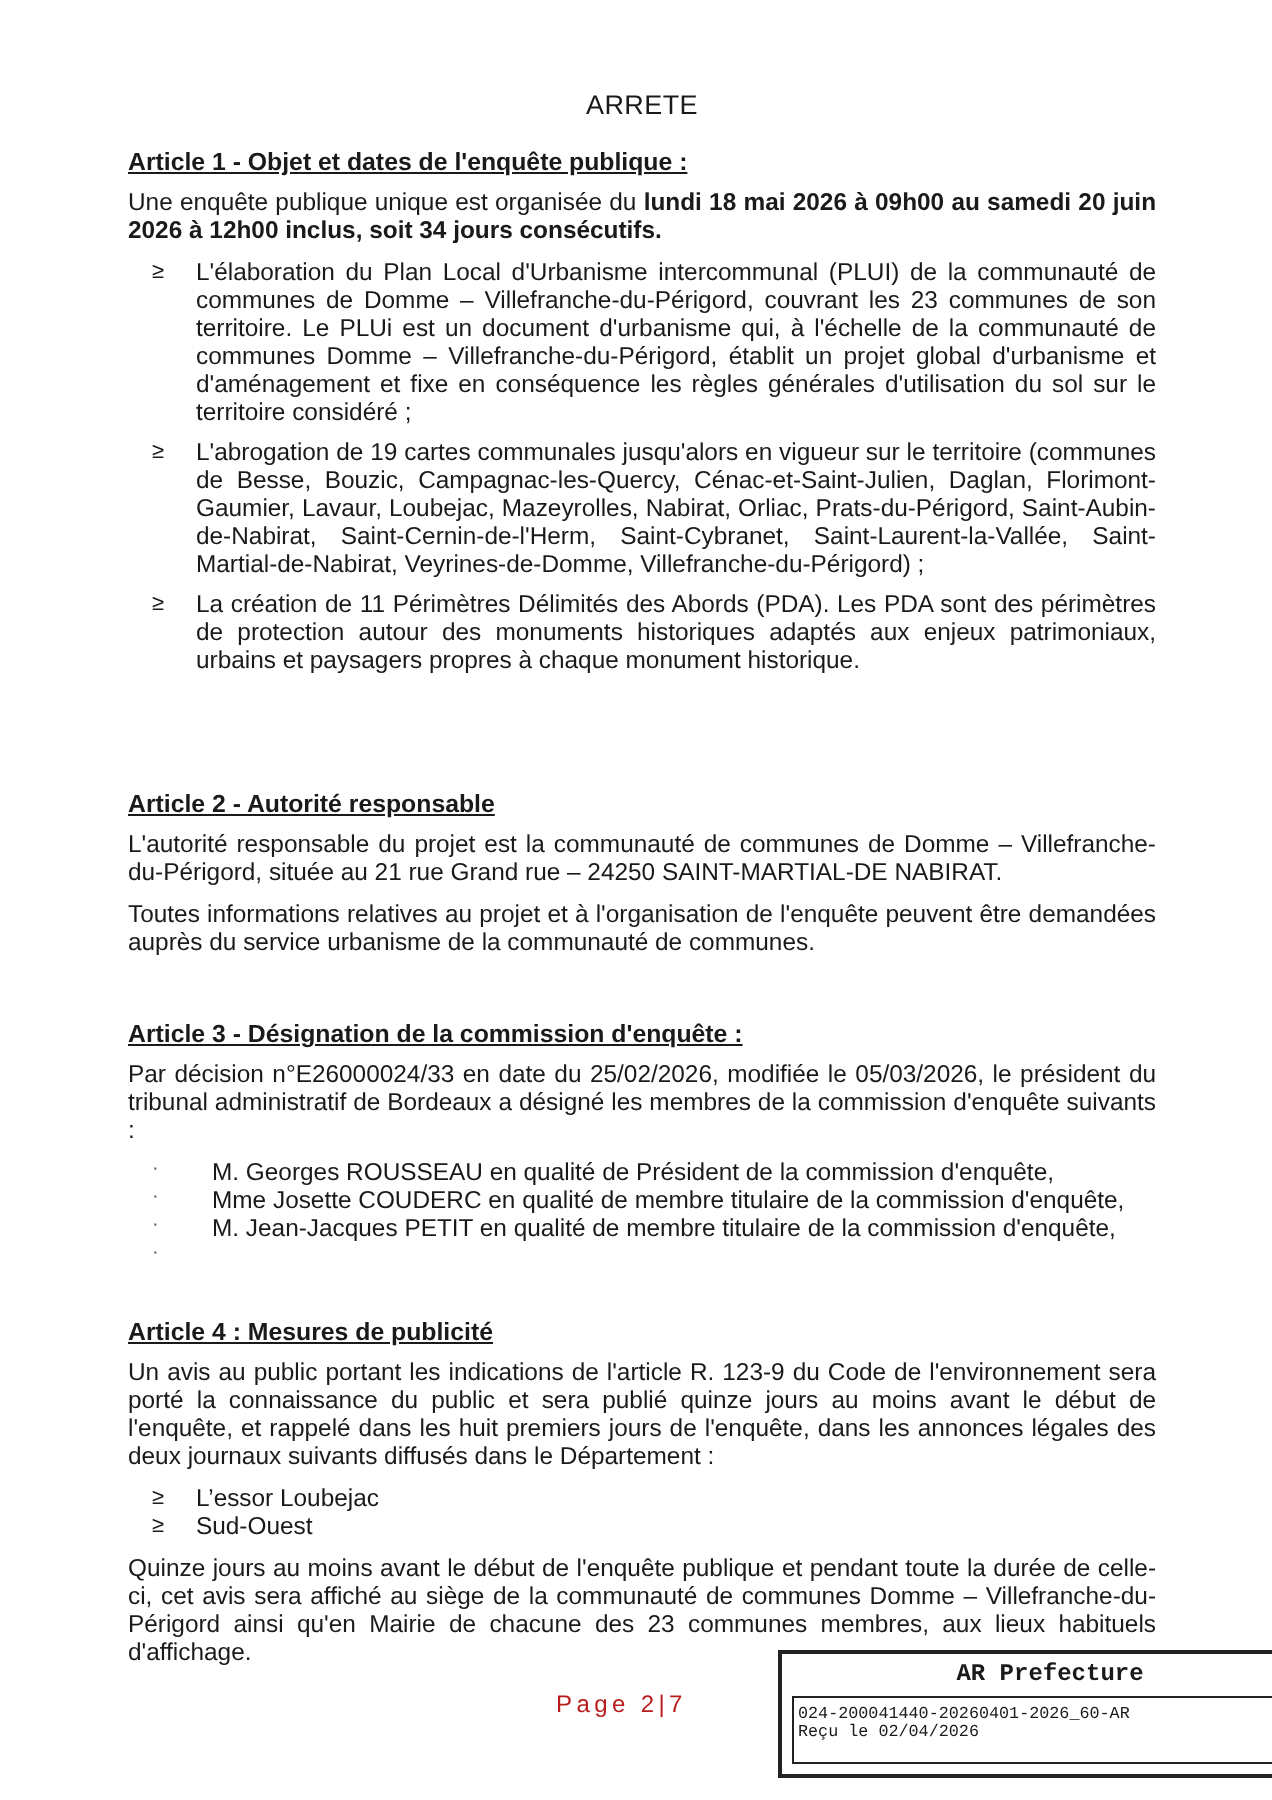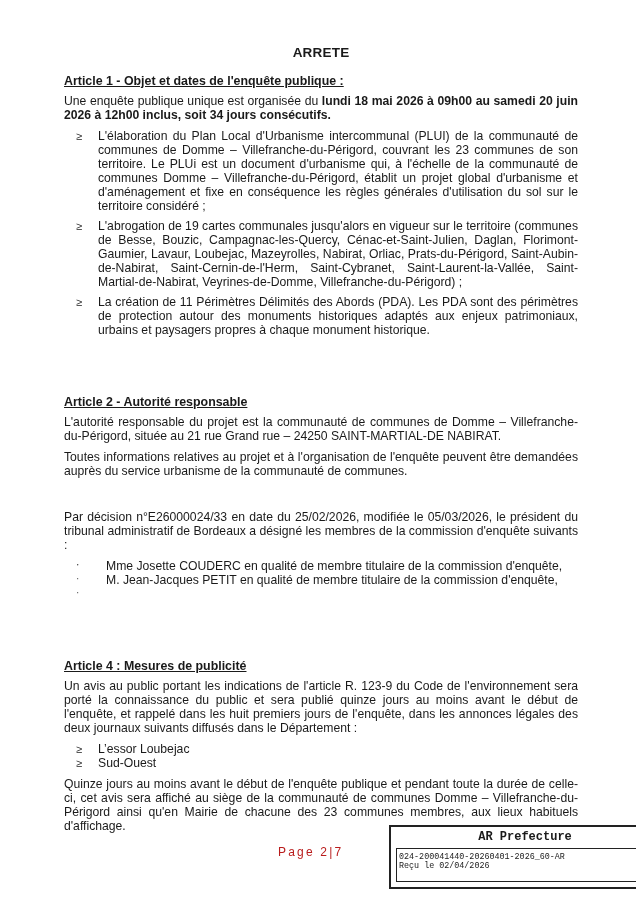--- a/index.html
+++ b/index.html
@@ -1,20 +1,20 @@
 <!DOCTYPE html>
 <html><head>
 <meta charset="utf-8">
 <style>
   html, body { margin: 0; padding: 0; background: #ffffff; }
   body { width: 636px; height: 900px; position: relative; overflow: hidden;
          font-family: "Liberation Sans", "DejaVu Sans", sans-serif; color: #1a1a1a; }
   .page { position: absolute; left: 64px; top: 0; width: 514px; }
   .title { position: absolute; top: 45px; left: 0; width: 514px; text-align: center;
-           font-weight: bold; font-size: 13.5px; letter-spacing: 0.2px; }
+           font-weight: normal; font-size: 13.5px; letter-spacing: 0.2px; }
   .section { position: absolute; left: 0; width: 514px; font-size: 12.2px; line-height: 14px; }
   .heading { font-weight: bold; text-decoration: underline; font-size: 12.4px; margin: 0 0 6px 0; }
   p { margin: 0 0 7px 0; text-align: justify; }
   .bold { font-weight: bold; }
   ul.ge { list-style: none; margin: 0 0 6px 0; padding: 0; }
   ul.ge li { position: relative; padding-left: 34px; margin-bottom: 6px; text-align: justify; }
   ul.ge li .mk { position: absolute; left: 12px; top: 0; font-size: 11px; }
   ul.ge.tight li { margin-bottom: 0; }
   ul.dot { list-style: none; margin: 0; padding: 0; }
   ul.dot li { position: relative; padding-left: 42px; }
@@ -44,23 +44,24 @@
     </ul>
   </div>
 
   <div class="section" style="top:395px">
     <div class="heading">Article 2 - Autorité responsable</div>
     <p>L'autorité responsable du projet est la communauté de communes de Domme – Villefranche-du-Périgord, située au 21 rue Grand rue – 24250 SAINT-MARTIAL-DE NABIRAT.</p>
     <p>Toutes informations relatives au projet et à l'organisation de l'enquête peuvent être demandées auprès du service urbanisme de la communauté de communes.</p>
   </div>
 
   <div class="section" style="top:510px">
+    <div class="heading">Article 3 - Désignation de la commission d'enquête :</div>
     <p>Par décision n°E26000024/33 en date du 25/02/2026, modifiée le 05/03/2026, le président du tribunal administratif de Bordeaux a désigné les membres de la commission d'enquête suivants :</p>
     <ul class="dot">
-      <li><span class="mk">·</span></li>
+      <li><span class="mk">·</span><span>M. Georges ROUSSEAU en qualité de Président de la commission d'enquête,</span></li>
       <li><span class="mk">·</span><span>Mme Josette COUDERC en qualité de membre titulaire de la commission d'enquête,</span></li>
       <li><span class="mk">·</span><span>M. Jean-Jacques PETIT en qualité de membre titulaire de la commission d'enquête,</span></li>
       <li><span class="mk">·</span></li>
     </ul>
   </div>
 
   <div class="section" style="top:659px">
     <div class="heading">Article 4 : Mesures de publicité</div>
     <p>Un avis au public portant les indications de l'article R. 123-9 du Code de l'environnement sera porté la connaissance du public et sera publié quinze jours au moins avant le début de l'enquête, et rappelé dans les huit premiers jours de l'enquête, dans les annonces légales des deux journaux suivants diffusés dans le Département :</p>
     <ul class="ge tight">

